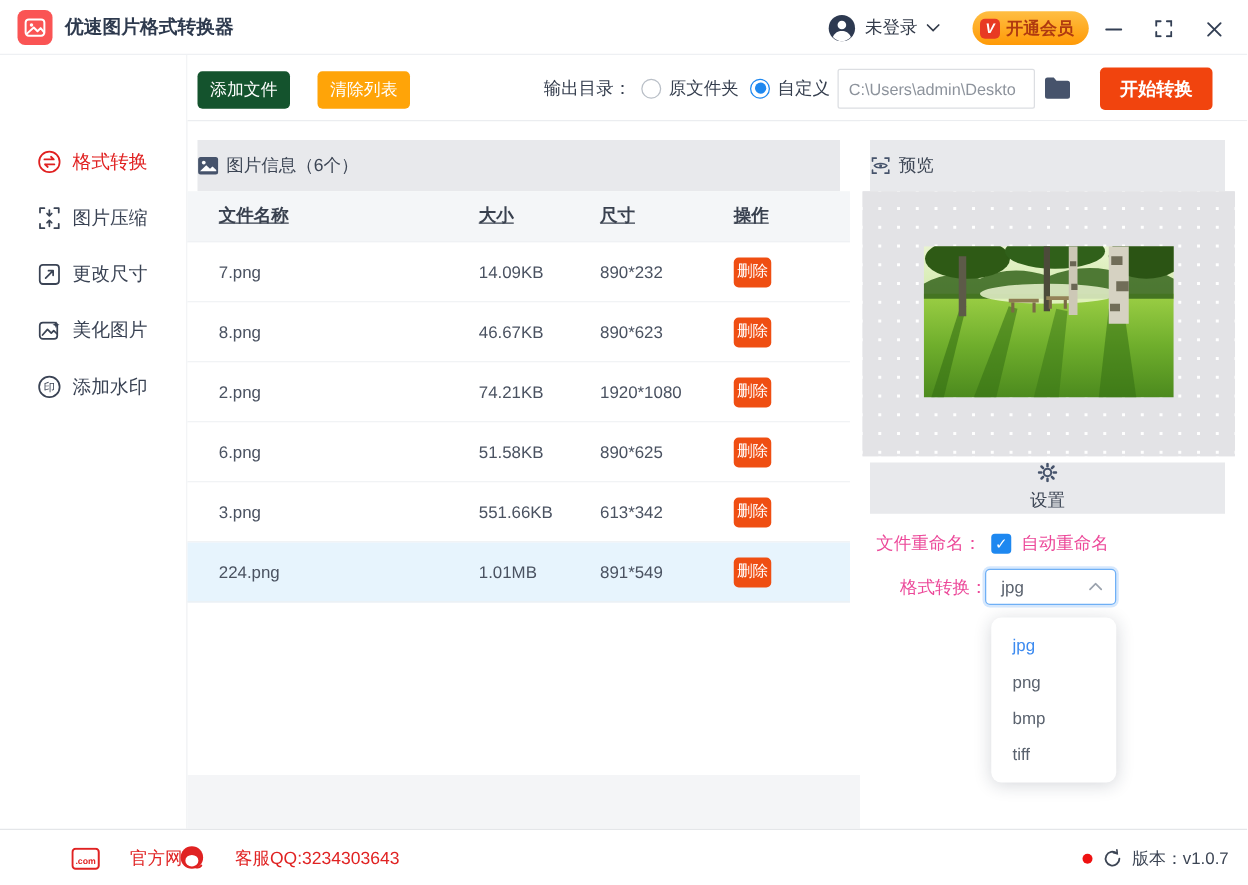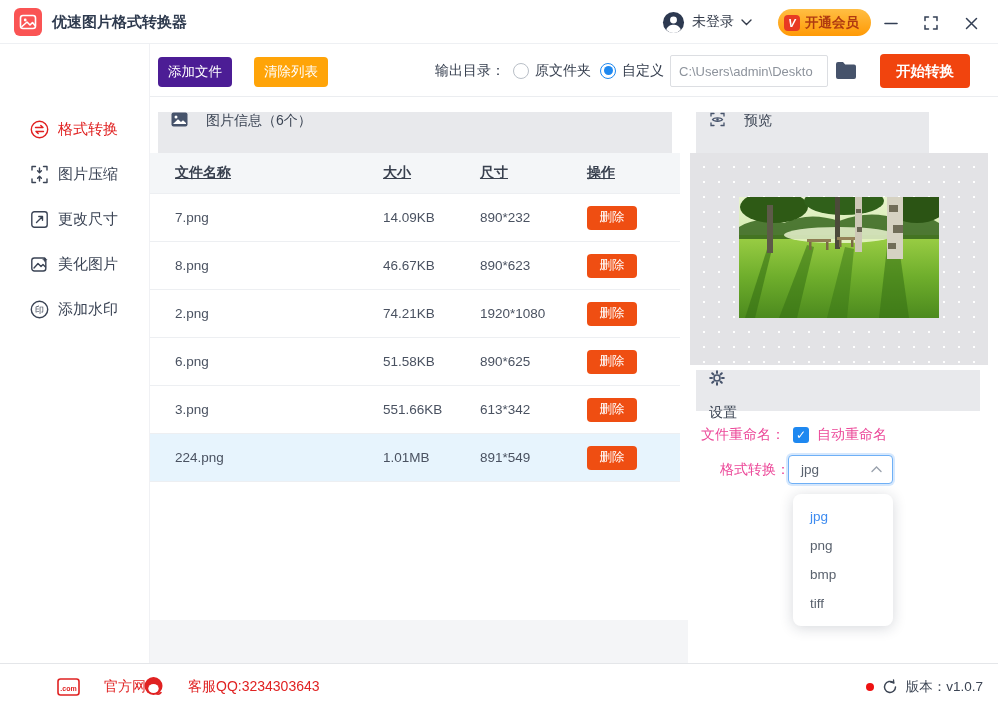--- a/index.html
+++ b/index.html
@@ -19,46 +19,46 @@
   .winctl.min { left:880px; } .winctl.max { left:920px; } .winctl.close { left:960px; }
 
   
   .sidebar { position:absolute; left:0; top:44px; width:150px; height:619px; background:#fff; border-right:1px solid #f0f1f4; }
   .side-item { position:relative; height:45px; display:flex; align-items:center; padding-left:30px; gap:9px; font-size:15px; color:#3a4354; cursor:pointer; }
   .side-item.first { margin-top:63px; }
   .side-item.active { color:#e02020; }
 
   
   .toolbar { position:absolute; left:150px; top:44px; width:848px; height:53px; background:#fff; border-bottom:1px solid #ebedf0; }
-  .btn-add { position:absolute; left:8px; top:13px; width:74px; height:30px; background:#4c1d95; color:#fff; border:none; border-radius:4px; font-size:13.5px; cursor:pointer; font-family:inherit; }
+  .btn-add { position:absolute; left:8px; top:13px; width:74px; height:30px; background:#14532d; color:#fff; border:none; border-radius:4px; font-size:13.5px; cursor:pointer; font-family:inherit; }
   .btn-clear { position:absolute; left:104px; top:13px; width:74px; height:30px; background:#ffa408; color:#fff; border:none; border-radius:4px; font-size:13.5px; cursor:pointer; font-family:inherit; }
   .outdir-label { position:absolute; left:285px; top:0; height:53px; line-height:53px; font-size:14px; color:#353e4e; }
   .radio-row { position:absolute; top:0; height:53px; display:flex; align-items:center; gap:6px; cursor:pointer; }
   .radio-row.r1 { left:363px; } .radio-row.r2 { left:450px; }
   .radio { width:16px; height:16px; border-radius:50%; border:1px solid #b9bfc7; background:#fff; position:relative; }
   .radio.checked { border-color:#1e88f0; }
   .radio.checked::after { content:""; position:absolute; left:2.5px; top:2.5px; width:9px; height:9px; border-radius:50%; background:#1e88f0; }
   .radio-label { font-size:14px; color:#353e4e; }
   .path-input { position:absolute; left:520px; top:11px; width:158px; height:32px; border:1px solid #dcdee2; border-radius:2px; padding:0 8px; font-size:13px; color:#8d939c; font-family:inherit; background:#fff; }
   .folder-btn { position:absolute; left:684px; top:15px; width:26px; height:24px; background:none; border:none; cursor:pointer; }
   .btn-start { position:absolute; left:730px; top:10px; width:90px; height:34px; background:#f1440e; color:#fff; border:none; border-radius:4px; font-size:14.5px; font-weight:700; cursor:pointer; font-family:inherit; }
 
   
-  .section-hd { position:absolute; height:41px; background:#e8e9ec; display:flex; align-items:flex-start; gap:18px; padding-left:13px; font-size:14px; color:#3c4554; }
+  .section-hd { position:absolute; height:41px; background:#e8e9ec; display:flex; align-items:center; gap:6px; font-size:14px; color:#3c4554; }
   .hd-files { left:158px; top:112px; width:514px; }
   .table { position:absolute; left:150px; top:153px; width:530px; }
   .trow { display:grid; grid-template-columns:208px 97px 107px auto; align-items:center; height:48px; padding-left:25px; border-bottom:1px solid #edeff2; font-size:13.5px; color:#4a5261; background:#fff; }
   .trow.head { height:41px; background:#f4f6f8; font-weight:700; color:#39414f; font-size:14px;text-decoration:underline; }
   .trow.selected { background:#e7f4fd; }
-  .btn-del { width:50px; height:24px; background:#ef4e12; color:#fff; border:none; border-radius:4px; font-size:12.5px; cursor:pointer; font-family:inherit; }
+  .btn-del { width:30px; height:24px; background:#ef4e12; color:#fff; border:none; border-radius:4px; font-size:12.5px; cursor:pointer; font-family:inherit; }
   .below-table { position:absolute; left:150px; top:620px; width:538px; height:43px; background:#f4f5f7; }
 
   
   .rpanel { position:absolute; left:688px; top:97px; width:310px; height:566px; background:#fff; }
-  .hd-preview { left:696px; top:112px; width:233px; }
+  .hd-preview { left:696px; top:112px; width:284px; }
   .checkerboard { position:absolute; left:690px; top:153px; width:298px; height:212px; background-color:#fff;
       background-image:linear-gradient(90deg,#e3e3e6 13px,transparent 13px),linear-gradient(180deg,#e3e3e6 13px,transparent 13px);
       background-size:15px 15px; }
   .preview-img { position:absolute; left:739px; top:197px; width:200px; height:121px; }
   .hd-settings { left:696px; top:370px; width:284px;flex-direction:column; }
   .rename-row { position:absolute; left:701px; top:425px; height:20px; display:flex; align-items:center; gap:8px; }
   .set-label { font-size:14px; color:#ec4899; }
   .checkbox { width:16px; height:16px; border-radius:3px; background:#1e88f0; color:#fff; font-size:12px; display:flex; align-items:center; justify-content:center; cursor:pointer; }
   .format-row { position:absolute; left:720px; top:461px; display:flex; align-items:center; }
   .select-box { position:absolute; left:788px; top:455px; width:105px; height:29px; background:#fff; border:1px solid #6fb0f6; border-radius:4px; box-shadow:0 0 0 2px rgba(70,150,245,.22); display:flex; align-items:center; padding:0 10px 0 12px; cursor:pointer; }

